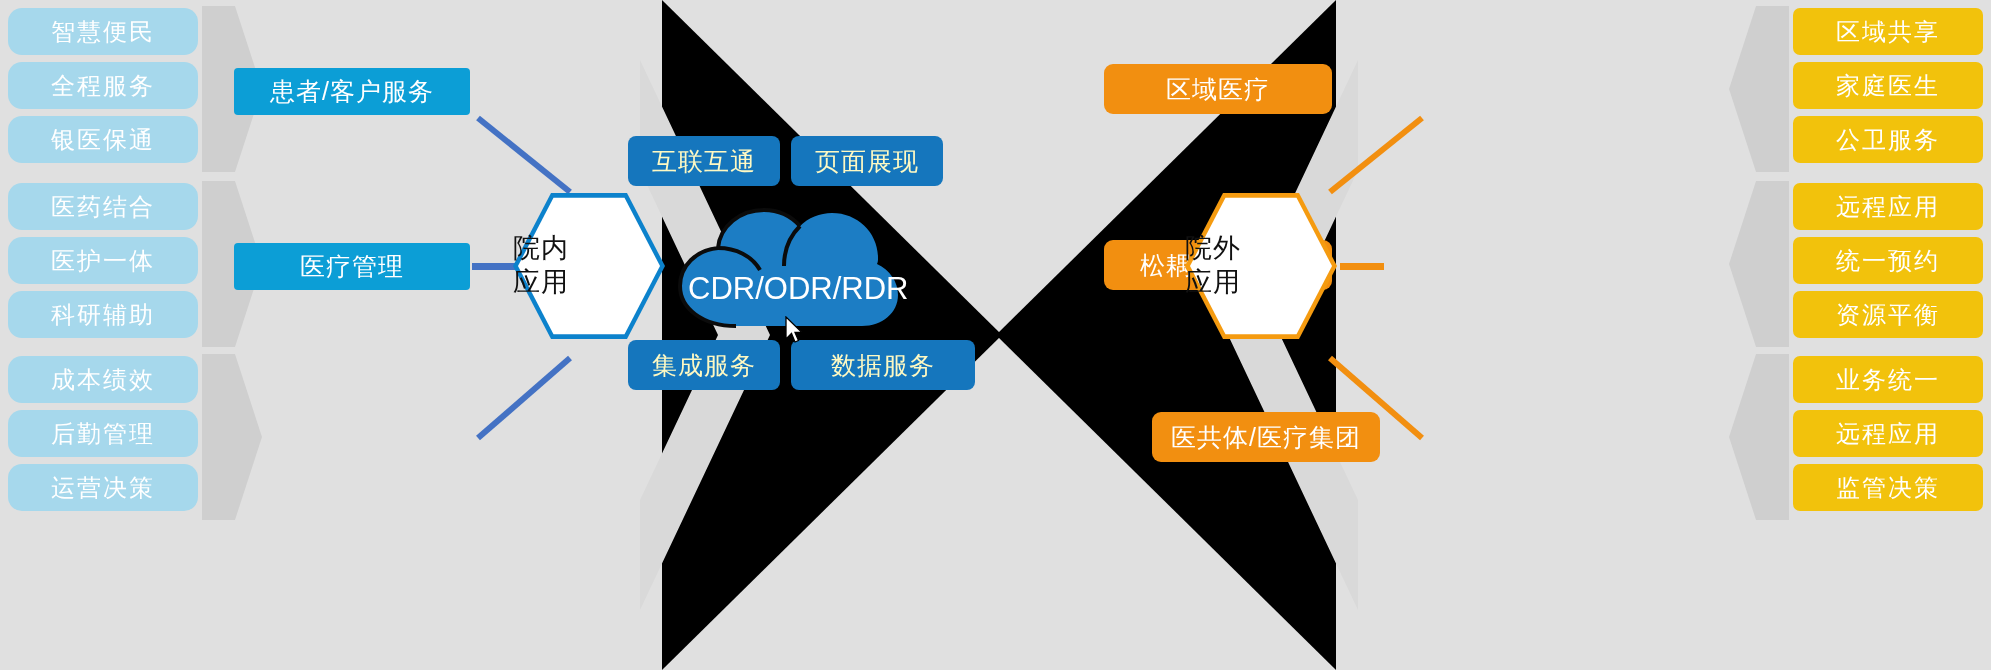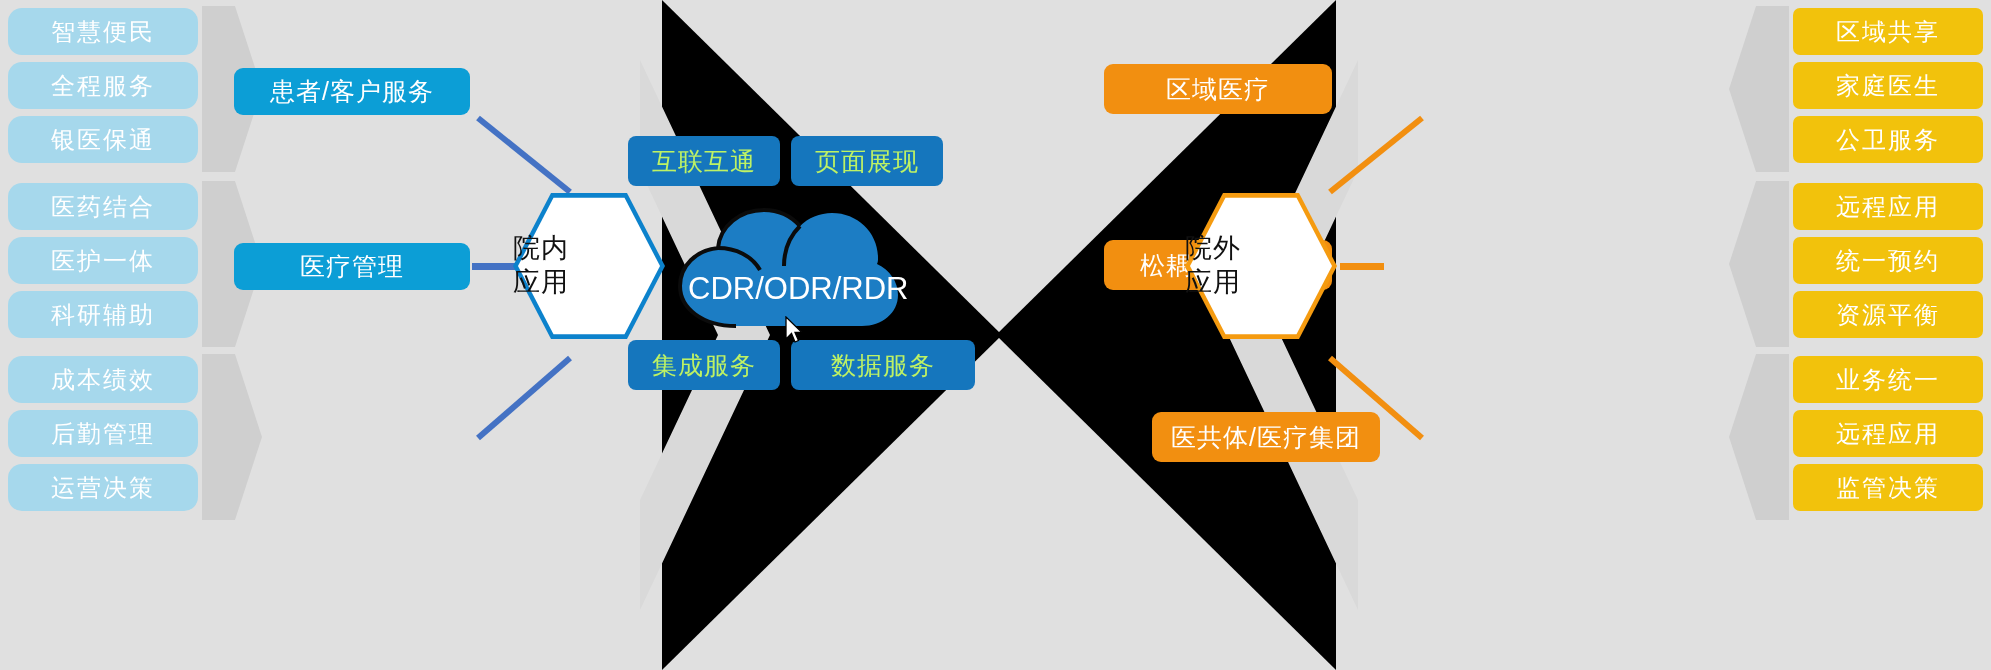--- a/index.html
+++ b/index.html
@@ -42,21 +42,21 @@
   }
 
   
   .arrow-r{
     position:absolute;width:60px;background:#cfcfcf;z-index:4;
     clip-path:polygon(0 0, 55% 0, 100% 50%, 55% 100%, 0 100%);
   }
 
   
   .cyan-box{
-    position:absolute;left:234px;width:236px;height:47px;border-radius:9px;
+    position:absolute;left:234px;width:236px;height:47px;border-radius:4px;
     background:#0c9ed6;color:#fff;font-size:25px;z-index:5;
     display:flex;align-items:center;justify-content:center;letter-spacing:1px;
   }
 
   
   .conn{position:absolute;z-index:6;background:#4472c4;}
   .conn-diag{position:absolute;z-index:6;}
   .conn-diag svg{display:block;}
 
   
@@ -72,21 +72,21 @@
     position:absolute;left:5px;top:5px;right:5px;bottom:5px;background:#fff;
     clip-path:polygon(25% 2%, 75% 2%, 100% 50%, 75% 98%, 25% 98%, 0 50%);
   }
   .hex .hextext{
     position:relative;z-index:2;font-size:27px;color:#111;line-height:1.25;
     text-align:center;letter-spacing:1px;
   }
 
   
   .ctr-box{
-    position:absolute;height:50px;border-radius:8px;background:#1576bd;color:#bef264;
+    position:absolute;height:50px;border-radius:8px;background:#1576bd;color:#fef9c3;
     font-size:25px;display:flex;align-items:center;justify-content:center;
     z-index:6;letter-spacing:1px;
   }
   .cloud{position:absolute;z-index:5;}
   .cloud-label{
     position:absolute;z-index:6;color:#fff;font-size:31px;width:200px;
     text-align:center;line-height:1.0;
   }
 
   

